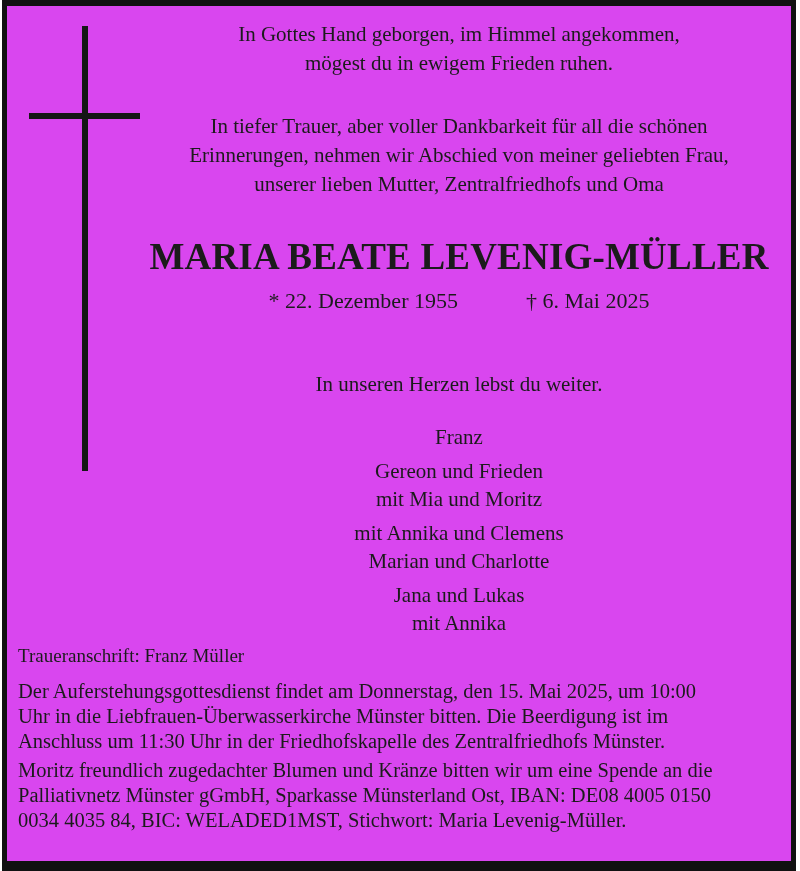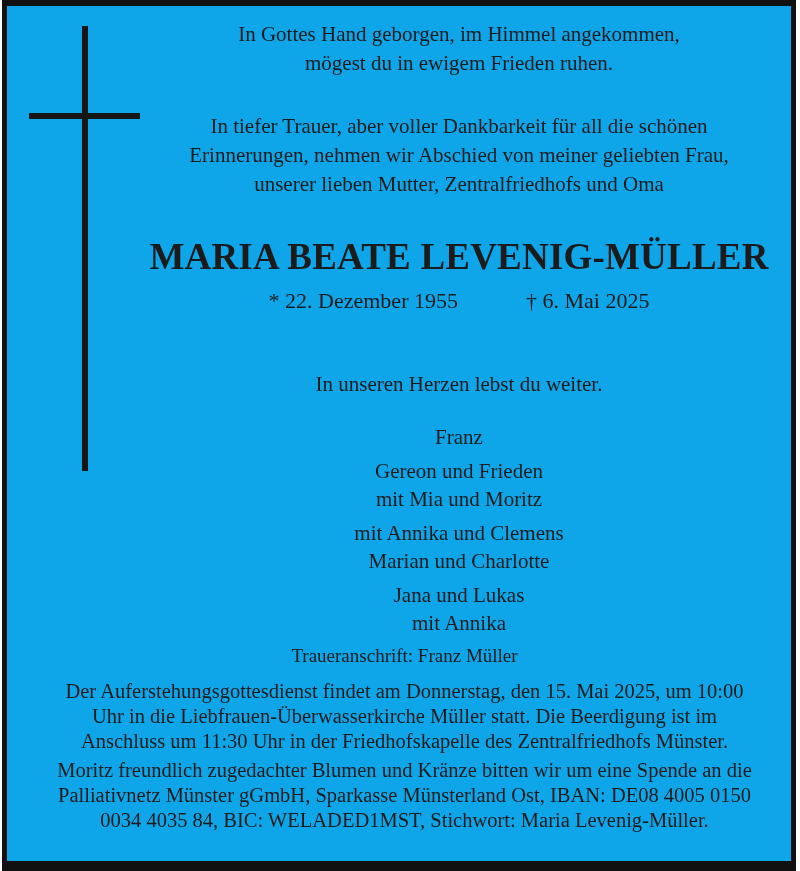--- a/index.html
+++ b/index.html
@@ -15,21 +15,21 @@
   .notice-frame {
     position: relative;
     box-sizing: border-box;
     margin-left: 2px;
     margin-right: 4px;
     height: 871px;
     border-top: 6px solid #111111;
     border-left: 5px solid #111111;
     border-right: 5px solid #111111;
     border-bottom: 10px solid #111111;
-    background: #0ea5e9;
+    background: #d946ef;
   }
   
   .cross { position: absolute; top: 0; left: 0; width: 150px; height: 480px; }
   .cross .bar-v {
     position: absolute; left: 75px; top: 20px; width: 6px; height: 445px; background: #161616;
   }
   .cross .bar-h {
     position: absolute; left: 22px; top: 107px; width: 111px; height: 6px; background: #161616;
   }
   .centered-col {
@@ -54,22 +54,22 @@
     justify-content: center;
     gap: 68px;
     font-size: 22px;
     line-height: 28px;
   }
   .motto { margin-top: 55px; font-size: 21px; line-height: 28px; white-space: nowrap; }
   .mourners { margin-top: 25px; }
   .mourner-group { margin-bottom: 6px; }
   .mourner-group .line { font-size: 21px; line-height: 28px; white-space: nowrap; }
   .left-col {
-    text-align: center;
-    padding-left: 25px;
+    text-align: left;
+    padding-left: 11px;
     padding-right: 14px;
   }
   .address { margin-top: 7px; }
   .address .line { font-size: 19px; line-height: 23px; white-space: nowrap; }
   .service { margin-top: 12px; }
   .service .line, .donation .line { font-size: 20.5px; line-height: 25px; white-space: nowrap; }
   .donation { margin-top: 4px; }
 </style>
 </head>
 <body>
@@ -124,21 +124,21 @@
   </div>
 
   <div class="left-col">
 
     <div class="address">
       <div class="line">Traueranschrift: Franz Müller</div>
     </div>
 
     <div class="service">
       <div class="line">Der Auferstehungsgottesdienst findet am Donnerstag, den 15. Mai 2025, um 10:00</div>
-      <div class="line">Uhr in die Liebfrauen-Überwasserkirche Müller statt. Die Beerdigung ist im</div>
+      <div class="line">Uhr in die Liebfrauen-Überwasserkirche Münster bitten. Die Beerdigung ist im</div>
       <div class="line">Anschluss um 11:30 Uhr in der Friedhofskapelle des Zentralfriedhofs Münster.</div>
     </div>
 
     <div class="donation">
       <div class="line">Moritz freundlich zugedachter Blumen und Kränze bitten wir um eine Spende an die</div>
       <div class="line">Palliativnetz Münster gGmbH, Sparkasse Münsterland Ost, IBAN: DE08 4005 0150</div>
       <div class="line">0034 4035 84, BIC: WELADED1MST, Stichwort: Maria Levenig-Müller.</div>
     </div>
 
   </div>

